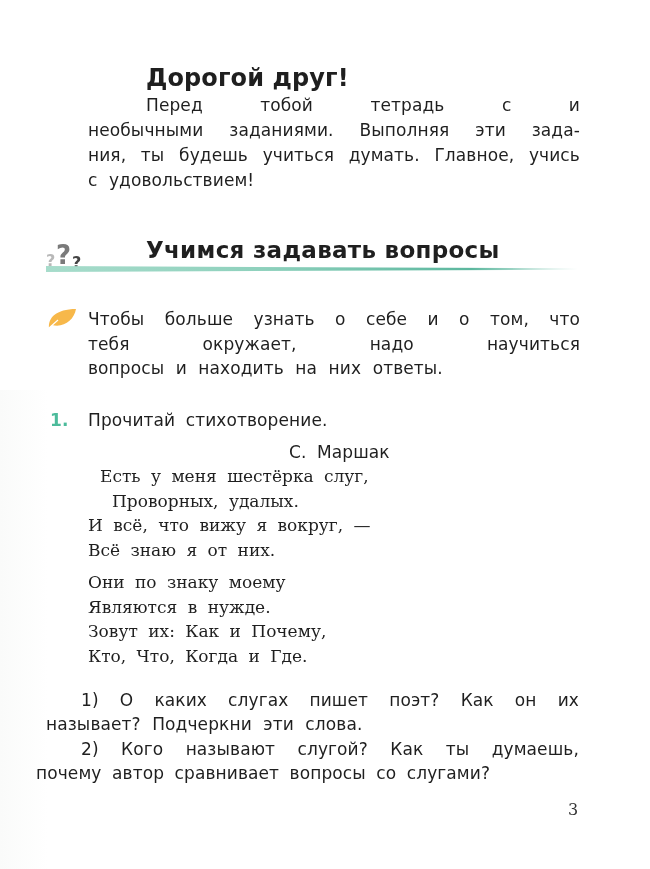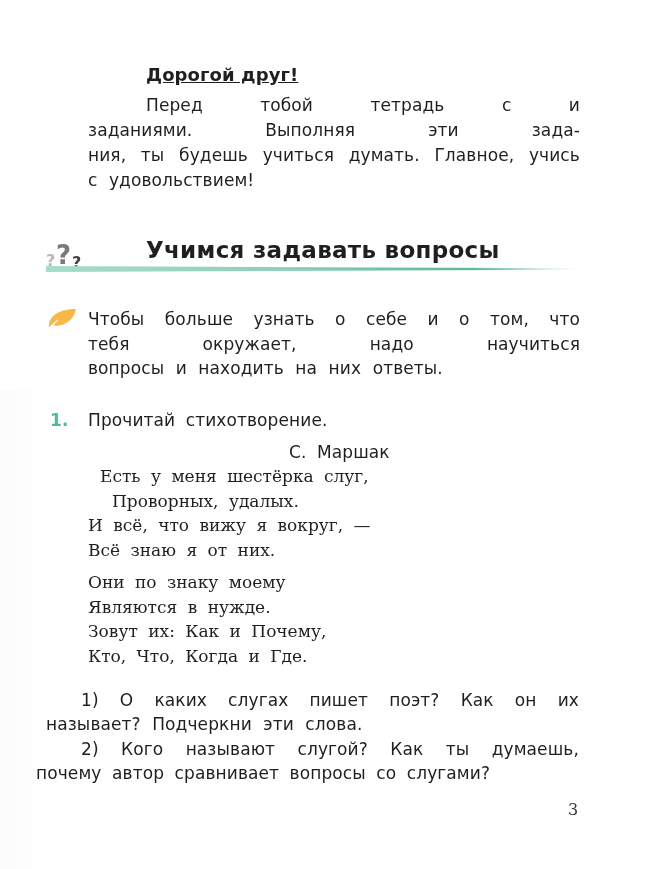--- a/index.html
+++ b/index.html
@@ -14,21 +14,21 @@
   .margin-tint {
     position: absolute; left: 0; top: 390px; width: 48px; height: 479px;
     background: linear-gradient(to right, #fafbfa, #ffffff);
   }
   .abs { position: absolute; }
   .sans { font-family: "DejaVu Sans", sans-serif; font-size: 17px; letter-spacing: 0.1px; }
   .serif { font-family: "DejaVu Serif", serif; font-size: 17px; }
   .line { position: absolute; white-space: nowrap; }
   .justify-line { position: absolute; display: flex; justify-content: space-between; white-space: nowrap; text-align: right; }
 
-  .greeting-title { font-weight: bold; font-size: 18px; text-decoration: underline; }
+  .greeting-title { font-weight: bold; font-size: 24px; }
   .section-title { font-weight: bold; font-size: 23px; letter-spacing: 0.3px; }
   .underline-bar {
     position: absolute; left: 46px; top: 266px; width: 532px; height: 6px;
     background: linear-gradient(to right, #a7dccb 0%, #8fd1bd 40%, #5cb79e 80%, rgba(92,183,158,0) 100%);
     clip-path: polygon(0 0, 100% 40%, 100% 60%, 0 100%);
   }
   .task-number { color: #4cbb9b; font-weight: bold; font-size: 17px; }
   .page-number { font-family: "DejaVu Serif", serif; font-size: 16px; color: #333; }
 </style>
 </head>
@@ -39,20 +39,21 @@
 <div class="abs sans greeting-title" style="left:146px; top:64px;">Дорогой друг!</div>
 
 <div class="justify-line sans" style="left:146px; top:95px; width:434px;">
   <span>Перед</span>
   <span>тобой</span>
   <span>тетрадь</span>
   <span>с</span>
   <span>и</span>
 </div>
 <div class="justify-line sans" style="left:88px; top:120px; width:492px;">
+  <span>необычными</span>
   <span>заданиями.</span>
   <span>Выполняя</span>
   <span>эти</span>
   <span>зада-</span>
 </div>
 <div class="justify-line sans" style="left:88px; top:145px; width:492px;">
   <span>ния,</span>
   <span>ты</span>
   <span>будешь</span>
   <span>учиться</span>

